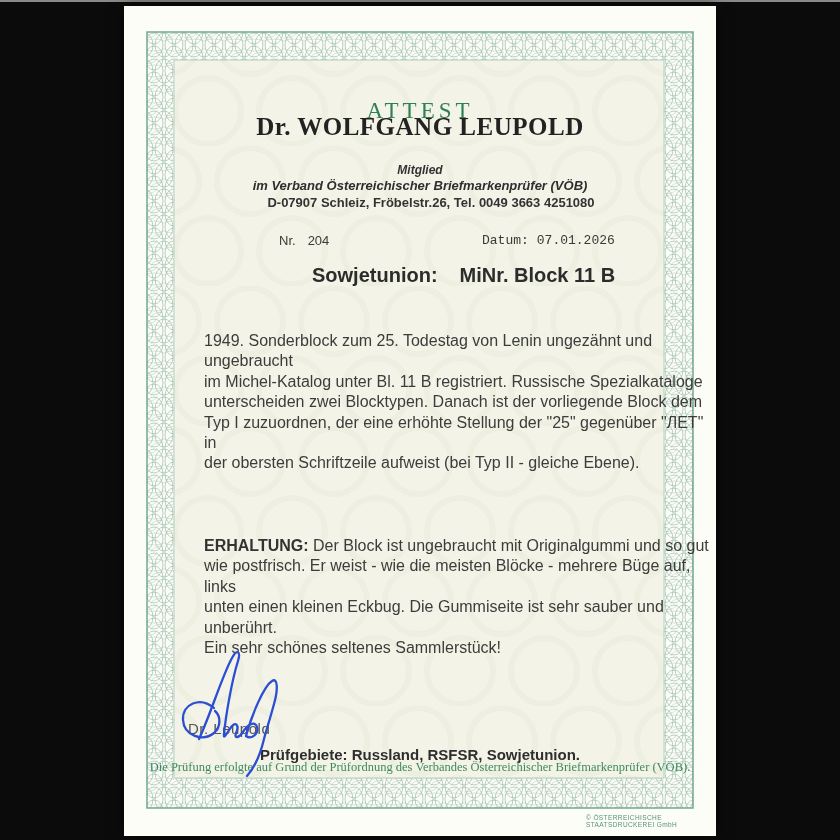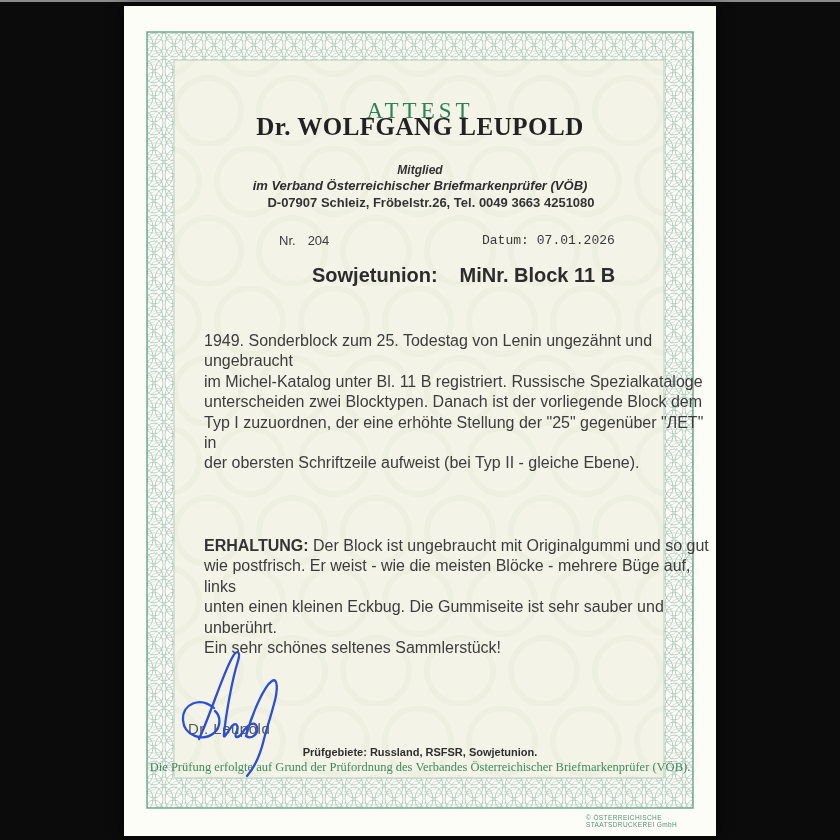--- a/index.html
+++ b/index.html
@@ -124,21 +124,21 @@
   .signature-name {
     left: 64px;
     top: 714px;
     font-size: 15px;
     color: #555;
     letter-spacing: 0.5px;
     z-index: 2;
   }
   .footer-areas {
     top: 740px;
-    font-size: 11px;
+    font-size: 15px;
     font-weight: bold;
     color: #2e2e2e;
   }
   .footer-legal {
     top: 754px;
     font-family: Liberation Serif, serif;
     font-size: 12.5px;
     color: #3e8a5e;
   }
   .printer-credit {

